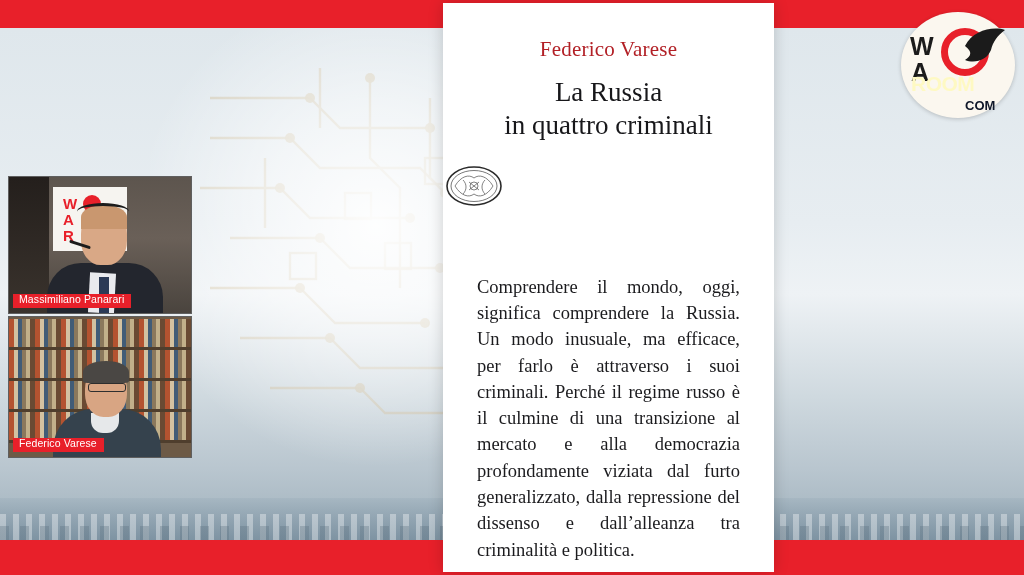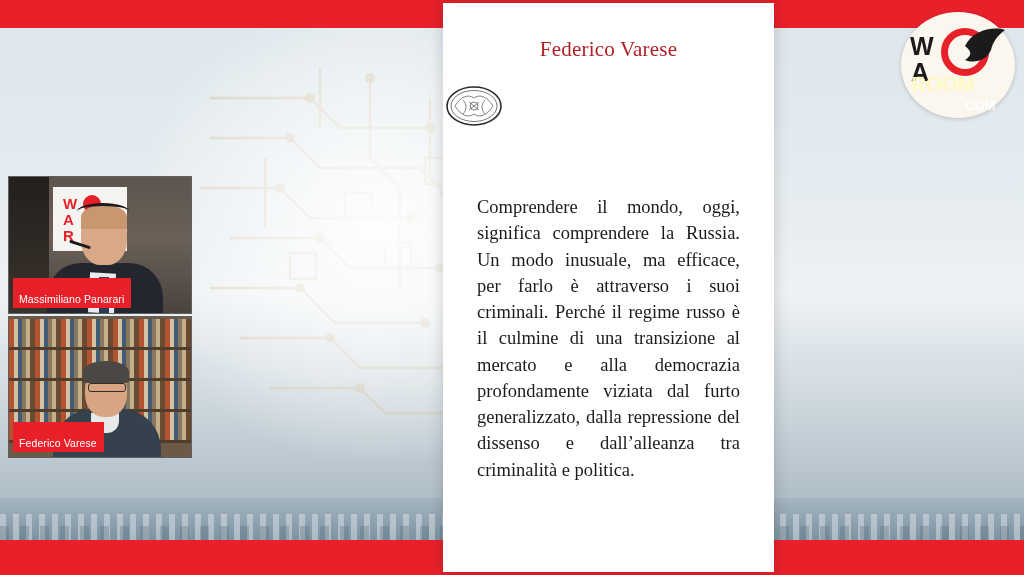--- a/index.html
+++ b/index.html
@@ -148,21 +148,21 @@
   #tile-2 { left: 8px; top: 288px; width: 182px; height: 140px; }
 
   .name-tag {
     position: absolute;
     left: 4px;
     bottom: 5px;
     background: #e8202a;
     color: #ffffff;
     font-size: 10.5px;
     line-height: 1;
-    padding: 16px 7px 4px 6px;
+    padding: 0 7px 4px 6px;
     font-family: "Liberation Sans", sans-serif;
     white-space: nowrap;
     letter-spacing: 0.1px;
   }
 
   
   #tile-1 .room {
     position: absolute; inset: 0;
     background: linear-gradient(180deg, #5d554e 0%, #6a6058 45%, #4a443e 100%);
   }
@@ -268,21 +268,21 @@
   #logo-badge .txt-a {
     position: absolute; left: 10px; top: 46px;
     font: 700 25px "Liberation Sans", sans-serif; color: #1b1b1b;
   }
   #logo-badge .txt-room {
     position: absolute; left: 10px; top: 60px;
     font: 700 21px "Liberation Sans", sans-serif; color: #fef9c3; letter-spacing: -0.5px;
   }
   #logo-badge .txt-com {
     position: absolute; left: 64px; top: 86px;
-    font: 700 13px "Liberation Sans", sans-serif; color: #ffffff;
+    font: 700 13px "Liberation Sans", sans-serif; color: #0f172a;
   }
   #logo-badge .red-ring {
     position: absolute; left: 40px; top: 16px; width: 34px; height: 34px;
     border: 7px solid #e8202a; border-radius: 50%;
   }
   #logo-badge .black-wing {
     position: absolute; left: 62px; top: 14px; width: 44px; height: 42px;
   }
 </style>
 </head>
@@ -372,20 +372,24 @@
       <div class="glasses"></div>
       <div class="name-tag">Federico Varese</div>
     </div>
   </div>
 
   <div class="red-bar" id="red-top"></div>
   <div class="red-bar" id="red-bottom"></div>
 
   <div id="book-page">
     <div id="book-author">Federico Varese</div>
+    <div id="book-title">
+      <div>La Russia</div>
+      <div>in quattro criminali</div>
+    </div>
     <svg id="publisher-mark" viewBox="0 0 62 44">
       <ellipse cx="31" cy="22" rx="27" ry="19" fill="none" stroke="#2a2a2a" stroke-width="1.6"></ellipse>
       <ellipse cx="31" cy="22" rx="23" ry="15.5" fill="none" stroke="#555" stroke-width="0.8"></ellipse>
       <g stroke="#3a3a3a" stroke-width="0.7" fill="none" opacity="0.9">
         <path d="M12,22 C18,12 26,10 31,14 C36,10 44,12 50,22"></path>
         <path d="M12,22 C18,32 26,34 31,30 C36,34 44,32 50,22"></path>
         <path d="M20,16 C24,20 24,26 20,30"></path>
         <path d="M42,16 C38,20 38,26 42,30"></path>
         <circle cx="31" cy="22" r="4"></circle>
         <path d="M26,18 L36,26 M36,18 L26,26"></path>

